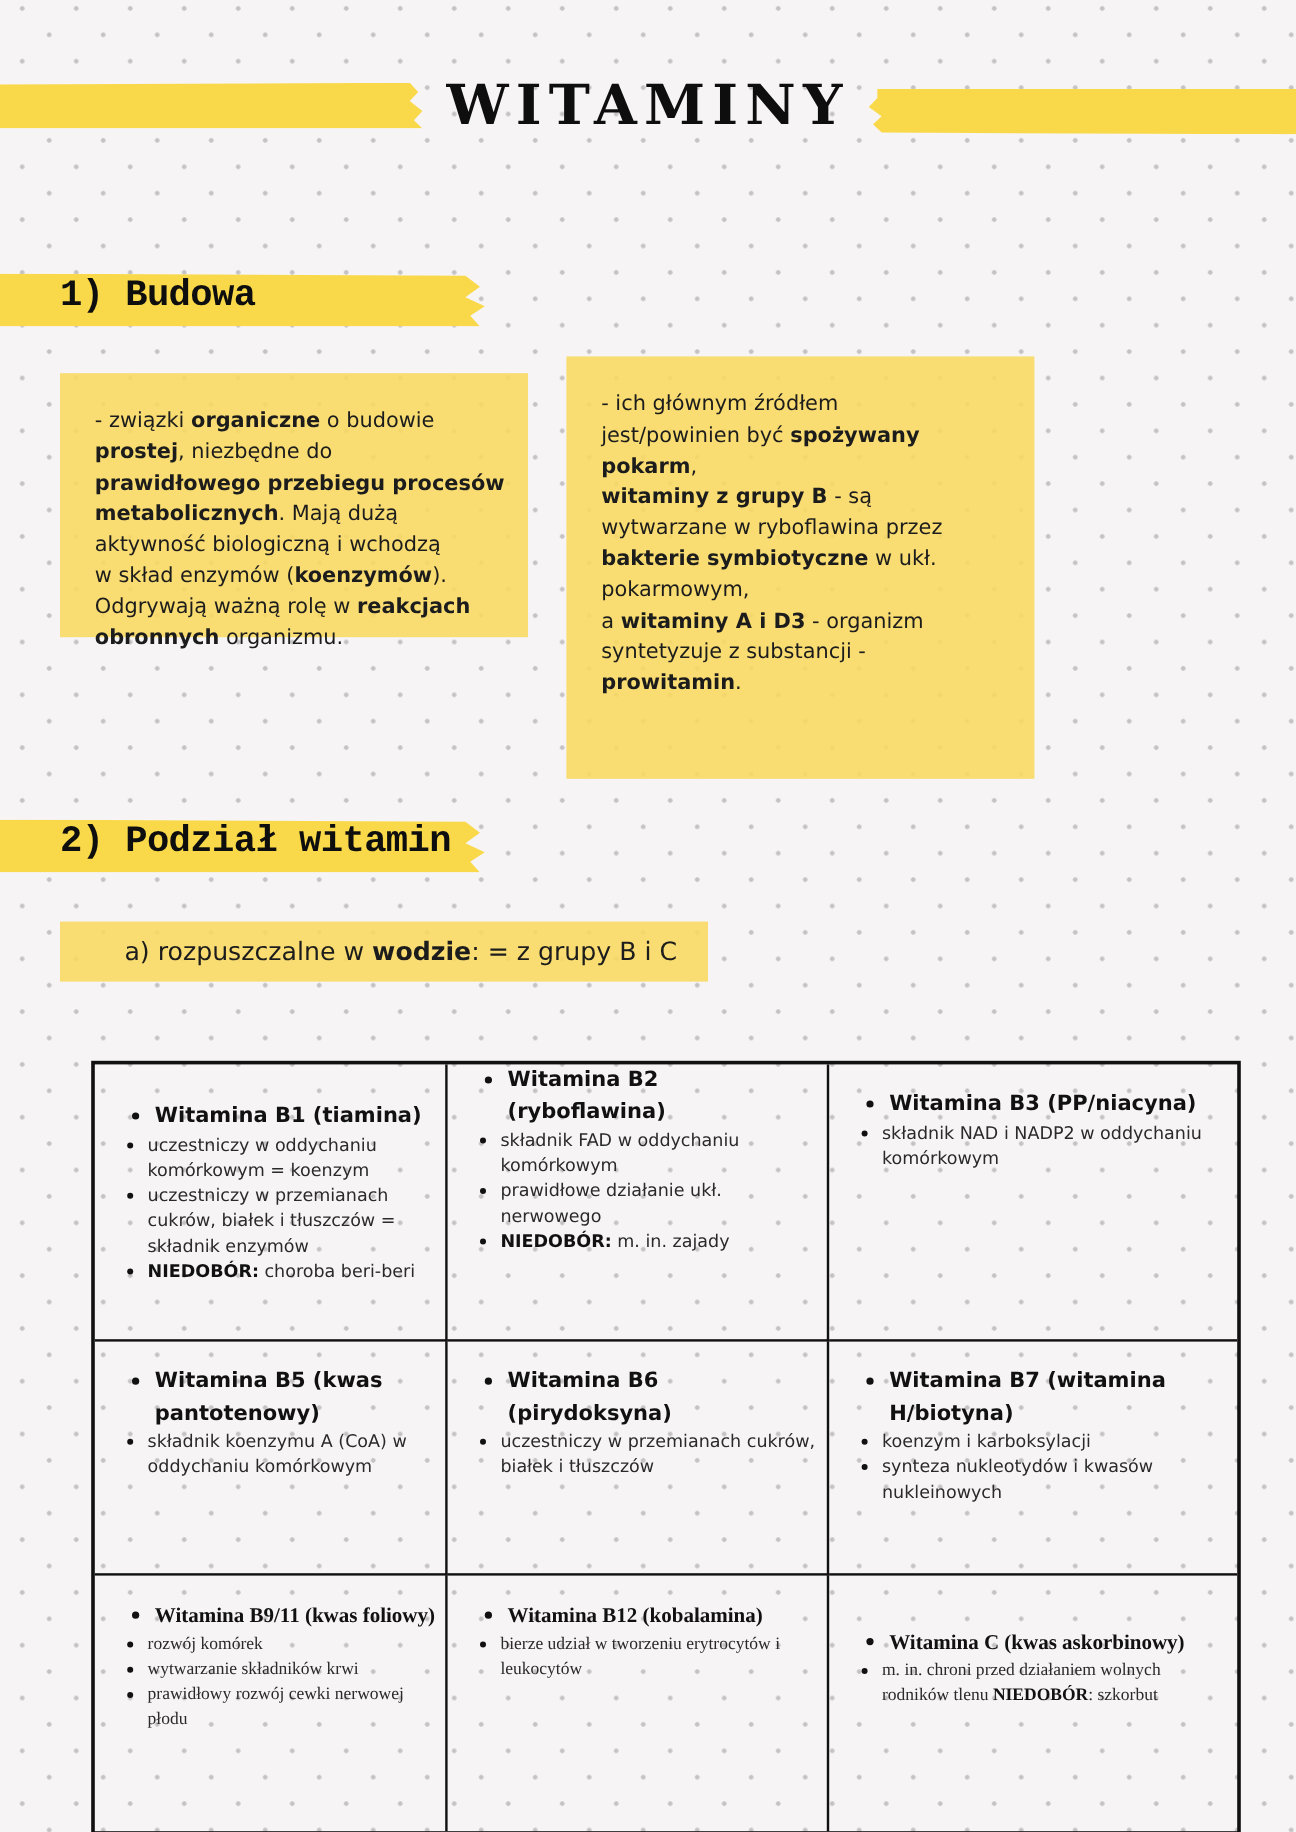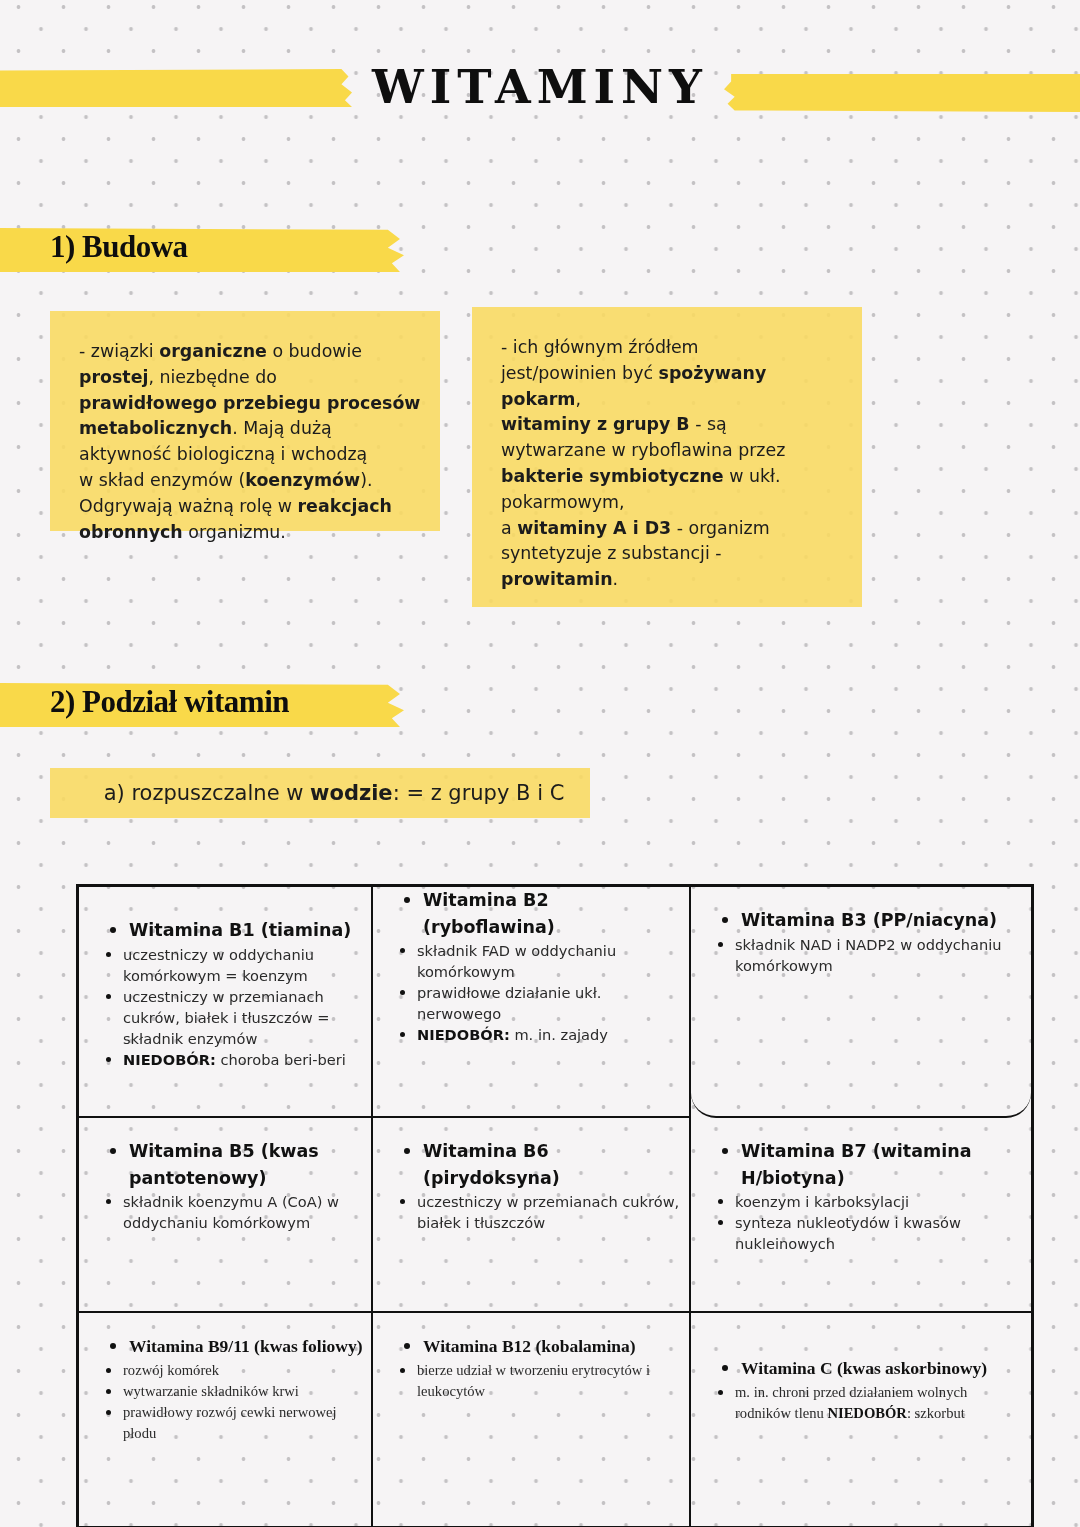--- a/index.html
+++ b/index.html
@@ -27,21 +27,21 @@
     position: absolute; left: 0; width: 1080px; top: 60px; text-align: center;
     font-family: "DejaVu Serif", serif; font-weight: bold; font-size: 46px;
     letter-spacing: 6px; color: #0e0e0e;
   }
 
   
   .sec-brush { left: 0; width: 404px; height: 44px;
     clip-path: polygon(0 0, 96% 4%, 99% 25%, 96% 45%, 100% 62%, 97% 80%, 99% 100%, 0 100%); }
   .sec-title {
     position: absolute; left: 50px;
-    font-family: Liberation Serif, serif; font-weight: bold; font-size: 31px; color: #0e0e0e;
+    font-family: Liberation Mono, monospace; font-weight: bold; font-size: 31px; color: #0e0e0e;
     letter-spacing: -0.5px;
   }
 
   
   .note {
     position: absolute; background: rgba(249, 217, 96, 0.88);
     font-size: 17.4px; line-height: 25.8px; color: #1c1c1c;
     box-sizing: border-box;
   }
   .note b { font-weight: bold; }
@@ -103,21 +103,21 @@
       <span class="line"><b>prostej</b><span>, niezbędne do</span></span>
       <span class="line"><b>prawidłowego przebiegu procesów</b></span>
       <span class="line"><b>metabolicznych</b><span>. Mają dużą</span></span>
       <span class="line"><span>aktywność biologiczną i wchodzą</span></span>
       <span class="line"><span>w skład enzymów (</span><b>koenzymów</b><span>).</span></span>
       <span class="line"><span>Odgrywają ważną rolę w </span><b>reakcjach</b></span>
       <span class="line"><b>obronnych</b><span> organizmu.</span></span>
     </div>
 </div>
 
-<div class="note" style="left:472px; top:307px; width:390px; height:300px; padding:28px 0 0 29px;">
+<div class="note" style="left:472px; top:297px; width:390px; height:352px; padding:28px 0 0 29px;">
   <div>
       <span class="line"><span> - ich głównym źródłem</span></span>
       <span class="line"><span>jest/powinien być </span><b>spożywany</b></span>
       <span class="line"><b>pokarm</b><span>,</span></span>
       <span class="line"><b>witaminy z grupy B</b><span> - są</span></span>
       <span class="line"><span>wytwarzane w ryboflawina przez</span></span>
       <span class="line"><b>bakterie symbiotyczne</b><span> w ukł.</span></span>
       <span class="line"><span>pokarmowym,</span></span>
       <span class="line"><span>a </span><b>witaminy A i D3</b><span> - organizm</span></span>
       <span class="line"><span>syntetyzuje z substancji -</span></span>
@@ -142,21 +142,21 @@
       </ul>
     </div>
     <div class="cell" style="">
       <div class="vhead">Witamina B2 (ryboflawina)</div>
       <ul class="vitems">
         <li><span>składnik FAD w oddychaniu komórkowym</span></li>
         <li><span>prawidłowe działanie ukł. nerwowego</span></li>
         <li><b>NIEDOBÓR:</b><span> m. in. zajady</span></li>
       </ul>
     </div>
-    <div class="cell c3" style="padding-top: 20px; border-radius: 25px;">
+    <div class="cell c3" style="padding-top: 20px;">
       <div class="vhead">Witamina B3 (PP/niacyna)</div>
       <ul class="vitems">
         <li><span>składnik NAD i NADP2 w oddychaniu komórkowym</span></li>
       </ul>
     </div>
     <div class="cell" style="padding-top: 20px;">
       <div class="vhead">Witamina B5 (kwas pantotenowy)</div>
       <ul class="vitems">
         <li><span>składnik koenzymu A (CoA) w oddychaniu komórkowym</span></li>
       </ul>

